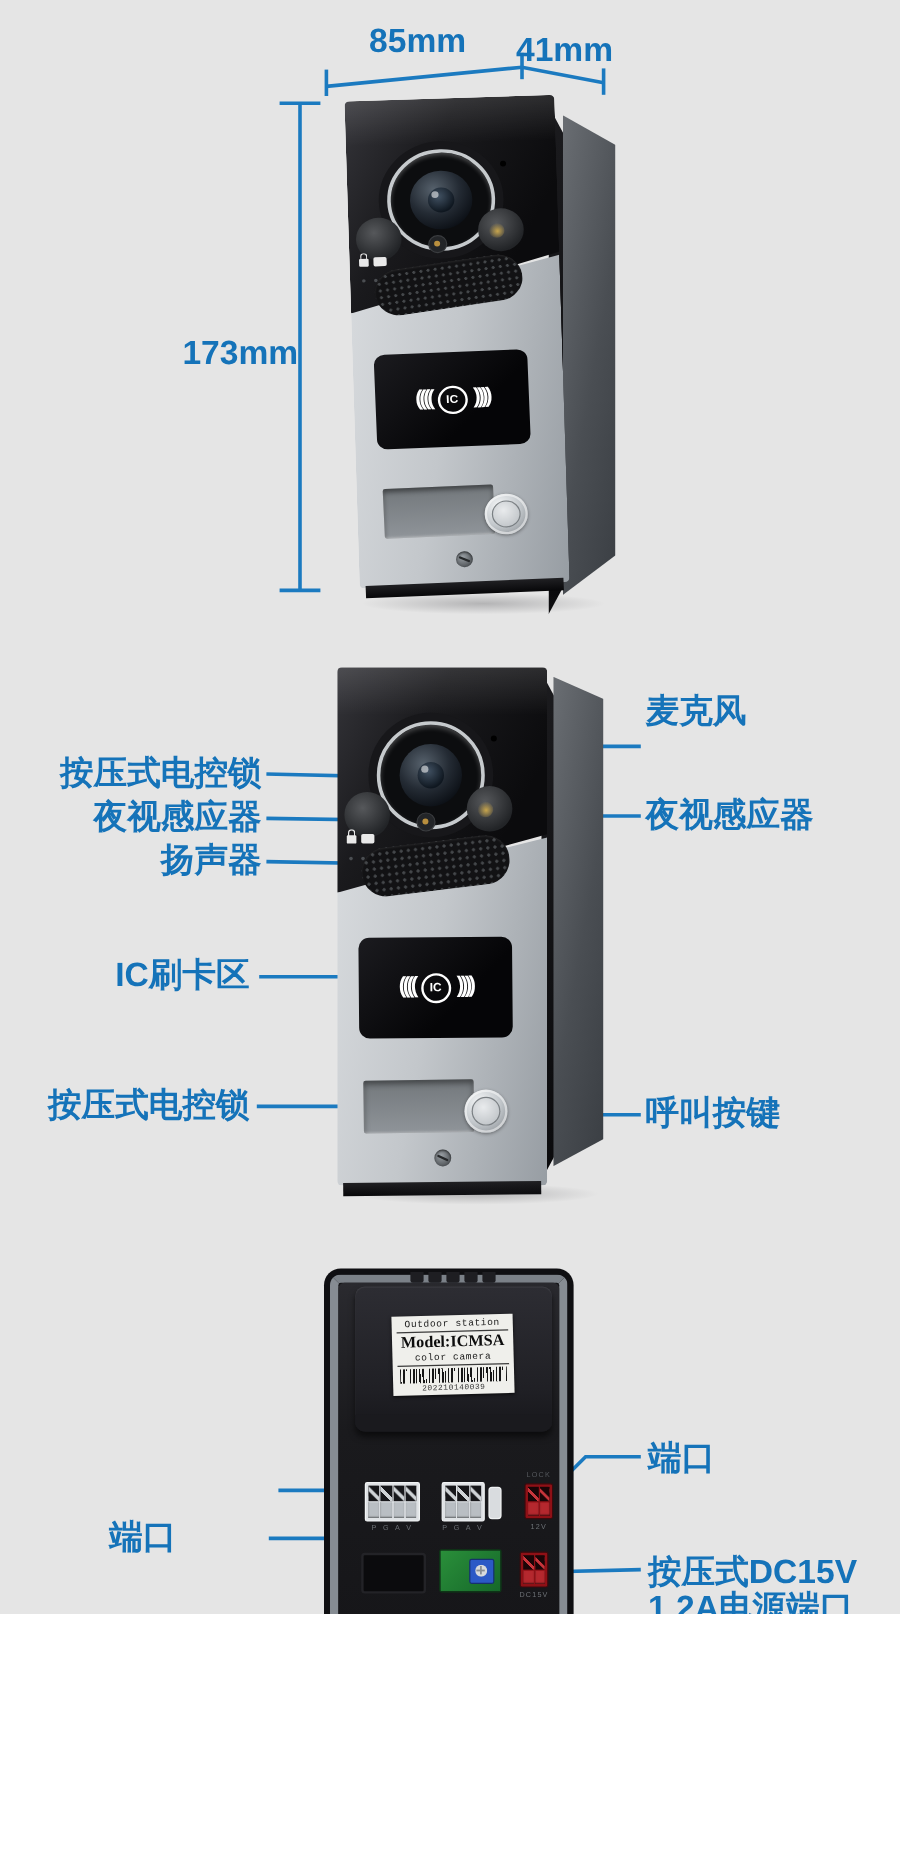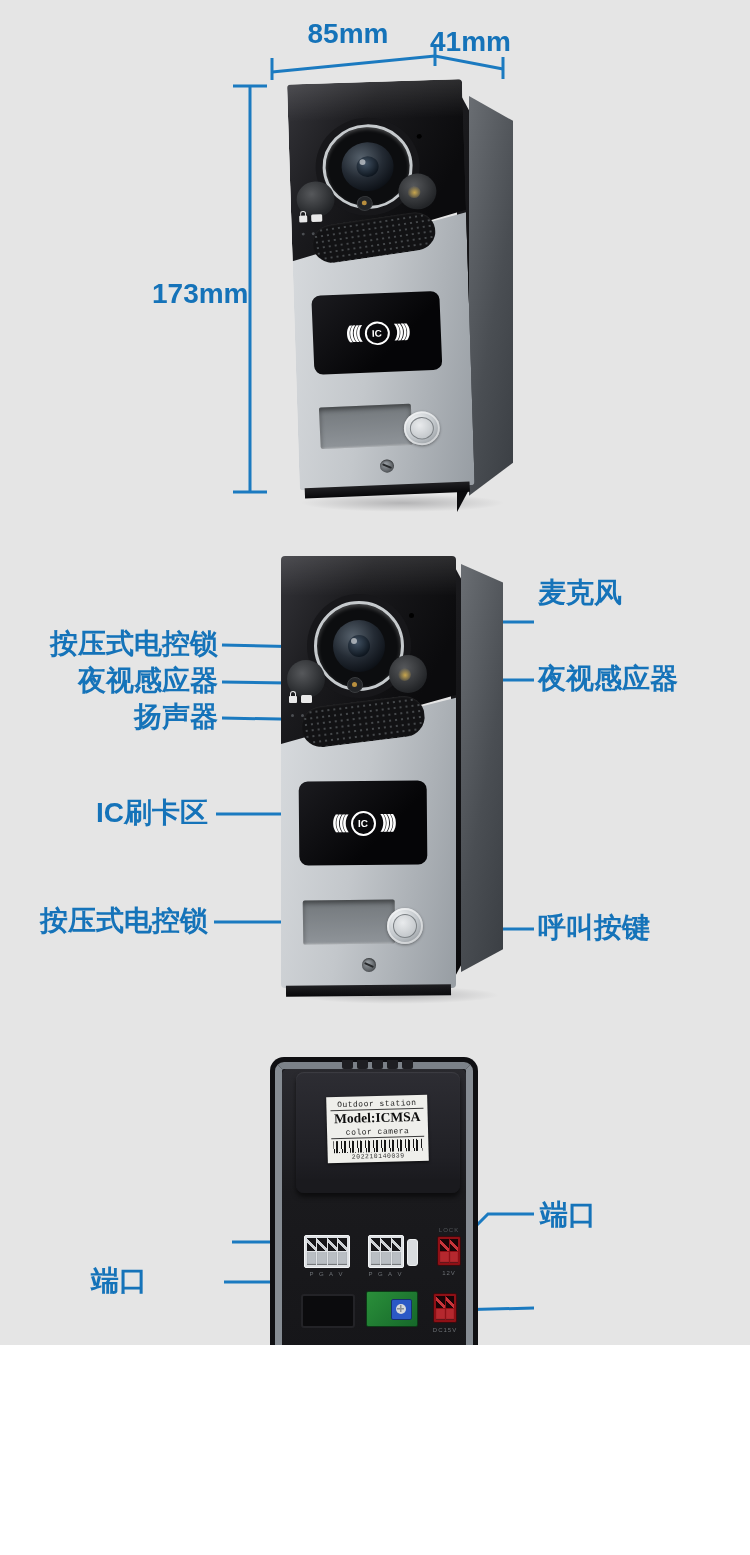--- a/index.html
+++ b/index.html
@@ -356,14 +356,18 @@
     <div class="brass" style="left:99px;top:421px;width:10px;height:10px;"></div>
   </div>
   <div class="shadow" style="left:285px;top:1496px;width:185px;height:20px;"></div>
 
   <div class="lbl ctr" style="right:532px;top:1266px;width:198px;">
     <div>端口</div>
   </div>
   <div class="lbl" style="left:540px;top:1200px;">
     <div>端口</div>
   </div>
+  <div class="lbl" style="left:540px;top:1295px;">
+    <div>按压式DC15V</div>
+    <div>1.2A电源端口</div>
+  </div>
 
 </div>
 
 </body></html>

